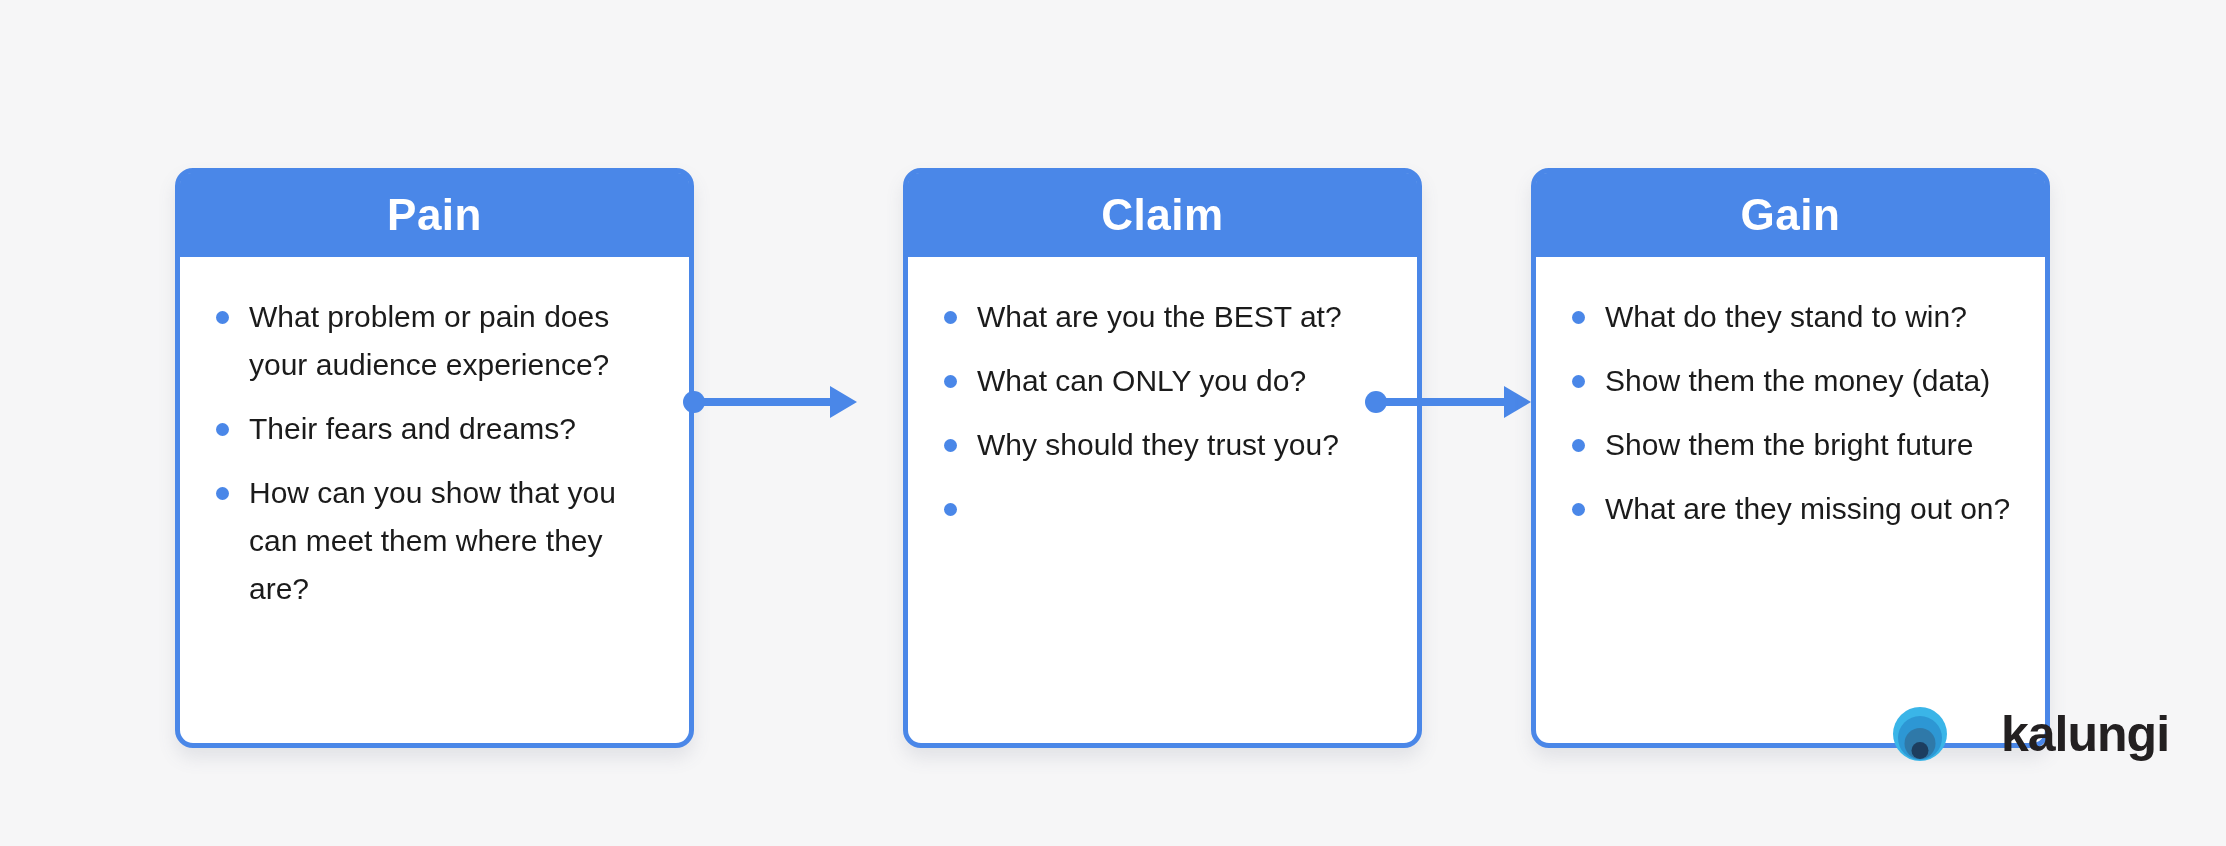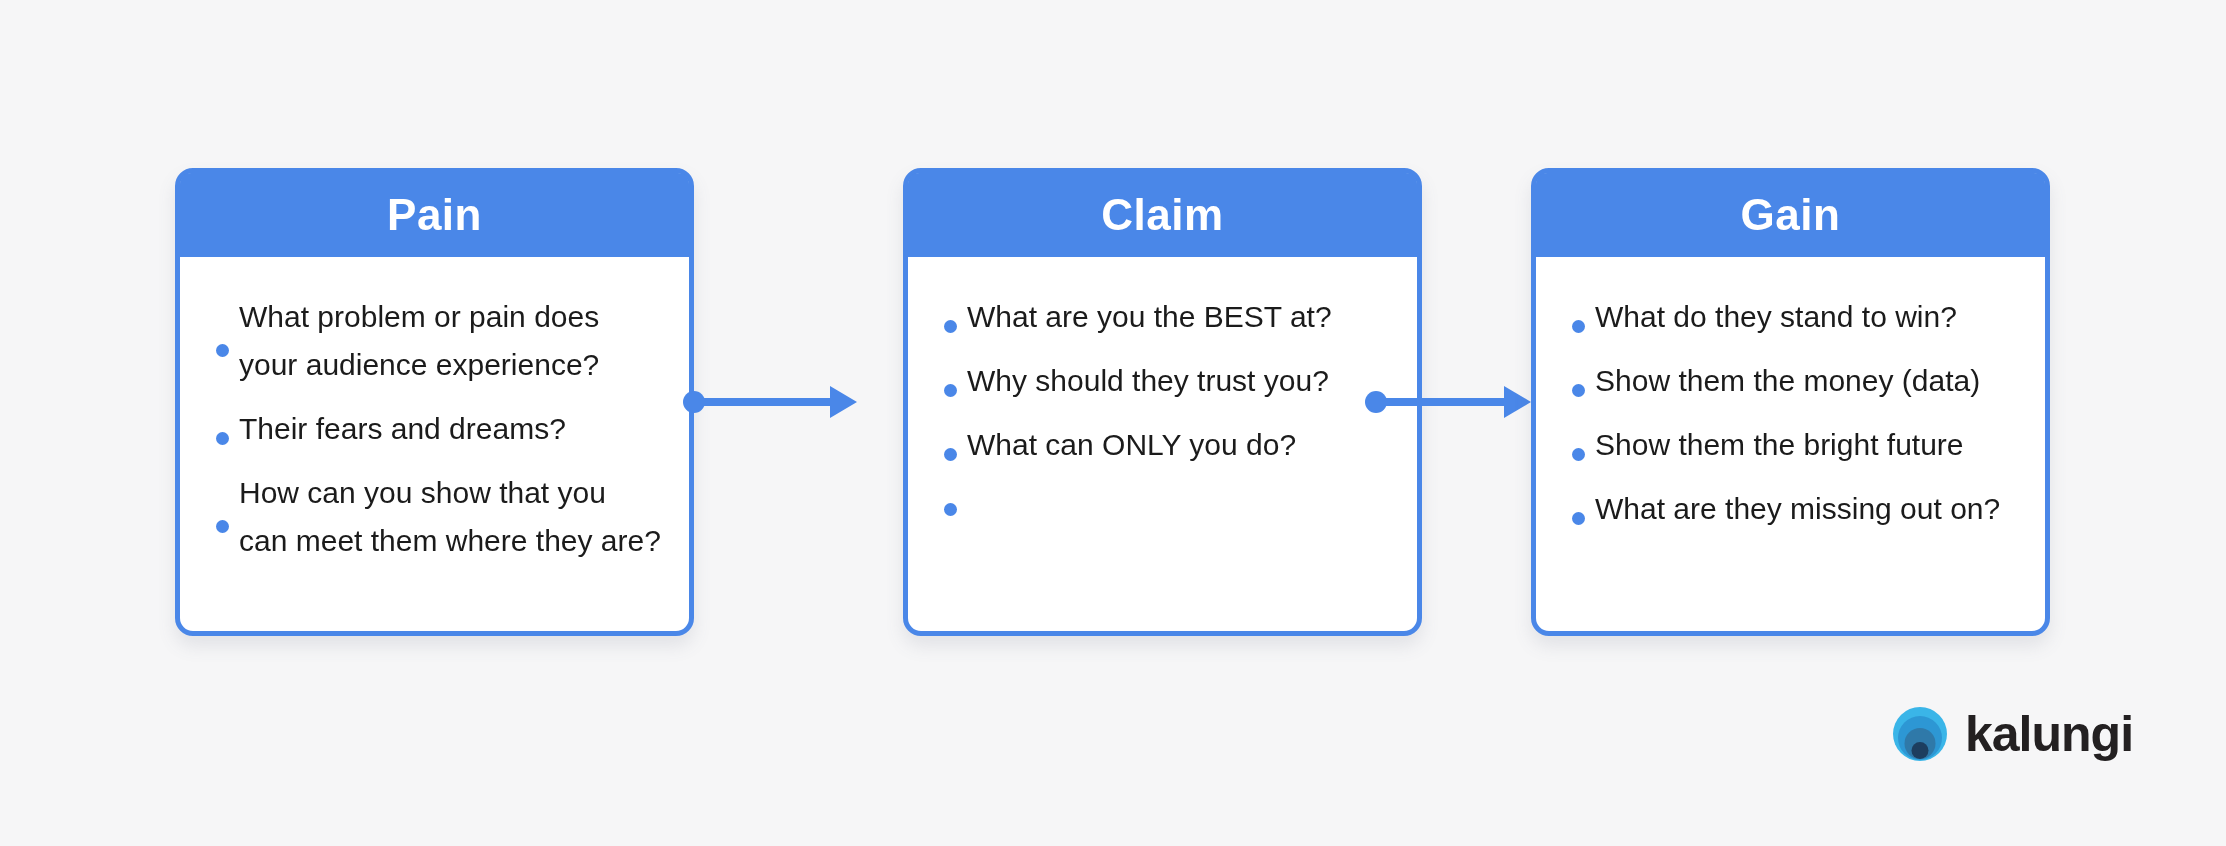--- a/index.html
+++ b/index.html
@@ -16,21 +16,21 @@
   }
   .canvas {
     position: absolute;
     inset: 0;
   }
   
   .card {
     position: absolute;
     top: 168px;
     width: 519px;
-    height: 468px;
+    height: 580px;
     box-sizing: border-box;
     background: #ffffff;
     border: 5px solid #4a87e8;
     border-radius: 18px;
     box-shadow: 0 10px 18px rgba(90, 100, 120, 0.13);
   }
   .card-header {
     height: 84px;
     background: #4a87e8;
     border-radius: 11px 11px 0 0;
@@ -45,22 +45,22 @@
     font-weight: 700;
     letter-spacing: 0.5px;
   }
   .card-body {
     list-style: none;
     margin: 0;
     padding: 36px 28px 0 36px;
   }
   .card-body li {
     display: flex;
-    align-items: center;
-    gap: 10px;
+    align-items: flex-start;
+    gap: 20px;
     margin-bottom: 16px;
     font-size: 30px;
     line-height: 48px;
     color: #1b1b1b;
   }
   .bullet-dot {
     flex-shrink: 0;
     width: 13px;
     height: 13px;
     margin-top: 18px;
@@ -125,20 +125,21 @@
   }
   .logo-c1 { width: 54px; height: 54px; bottom: 0;  background: #3ab5e8; }
   .logo-c2 { width: 44px; height: 44px; bottom: 1px; background: #2d97d4; }
   .logo-c3 { width: 31px; height: 31px; bottom: 2px; background: #2f79a9; }
   .logo-c4 { width: 17px; height: 17px; bottom: 2px; background: #1d3e5f; }
   .logo-text {
     font-size: 50px;
     font-weight: 700;
     letter-spacing: -1px;
     color: #232021;
+    margin-left: 36px;
   }
 </style>
 </head>
 <body>
 
 <div class="canvas">
 
   <section class="card" style="left:175px">
     <header class="card-header">
       <h2 class="card-title">Pain</h2>
@@ -169,25 +170,25 @@
     <header class="card-header">
       <h2 class="card-title">Claim</h2>
     </header>
     <ul class="card-body">
       <li>
         <span class="bullet-dot"></span>
         <span>What are you the BEST at?</span>
       </li>
       <li>
         <span class="bullet-dot"></span>
+        <span>What can ONLY you do?</span>
+      </li>
+      <li>
+        <span class="bullet-dot"></span>
         <span>Why should they trust you?</span>
-      </li>
-      <li>
-        <span class="bullet-dot"></span>
-        <span>What can ONLY you do?</span>
       </li>
       <li>
         <span class="bullet-dot"></span>
       </li>
     </ul>
   </section>
 
   <div class="connector connector-2">
     <span class="conn-dot"></span>
     <span class="conn-line"></span>

